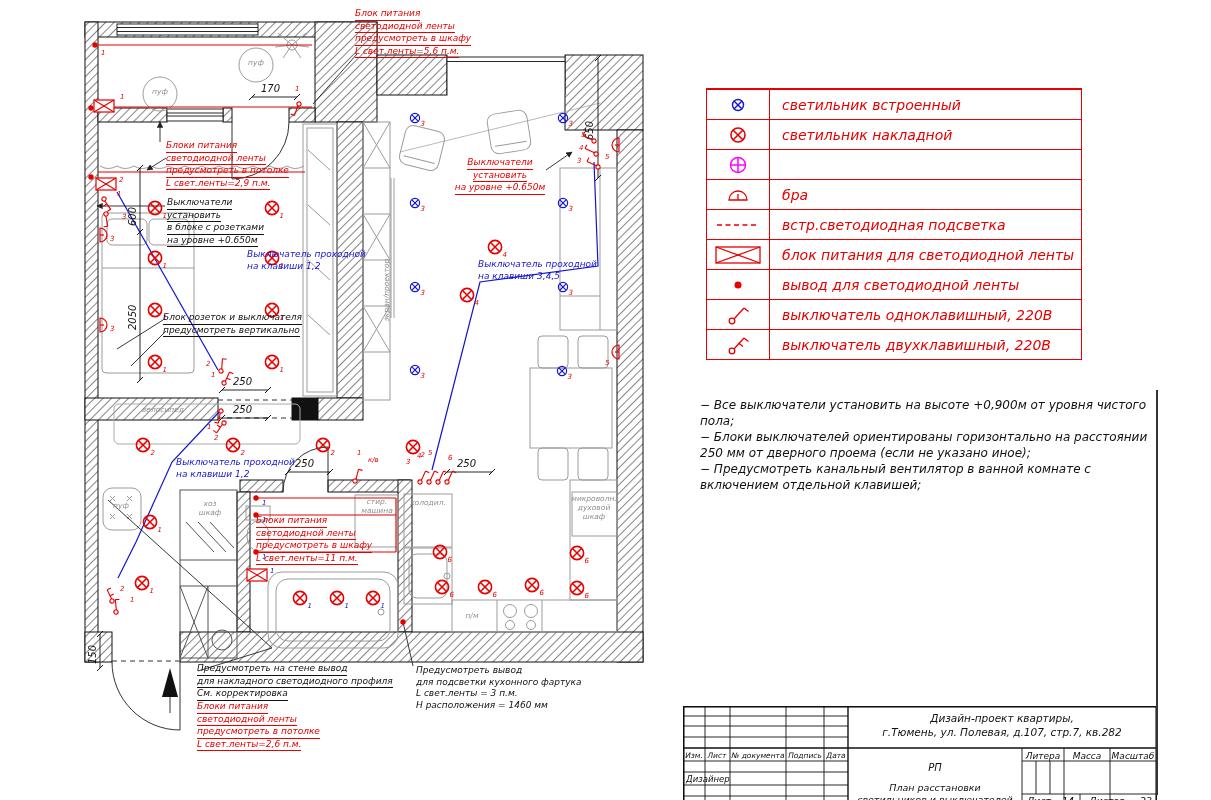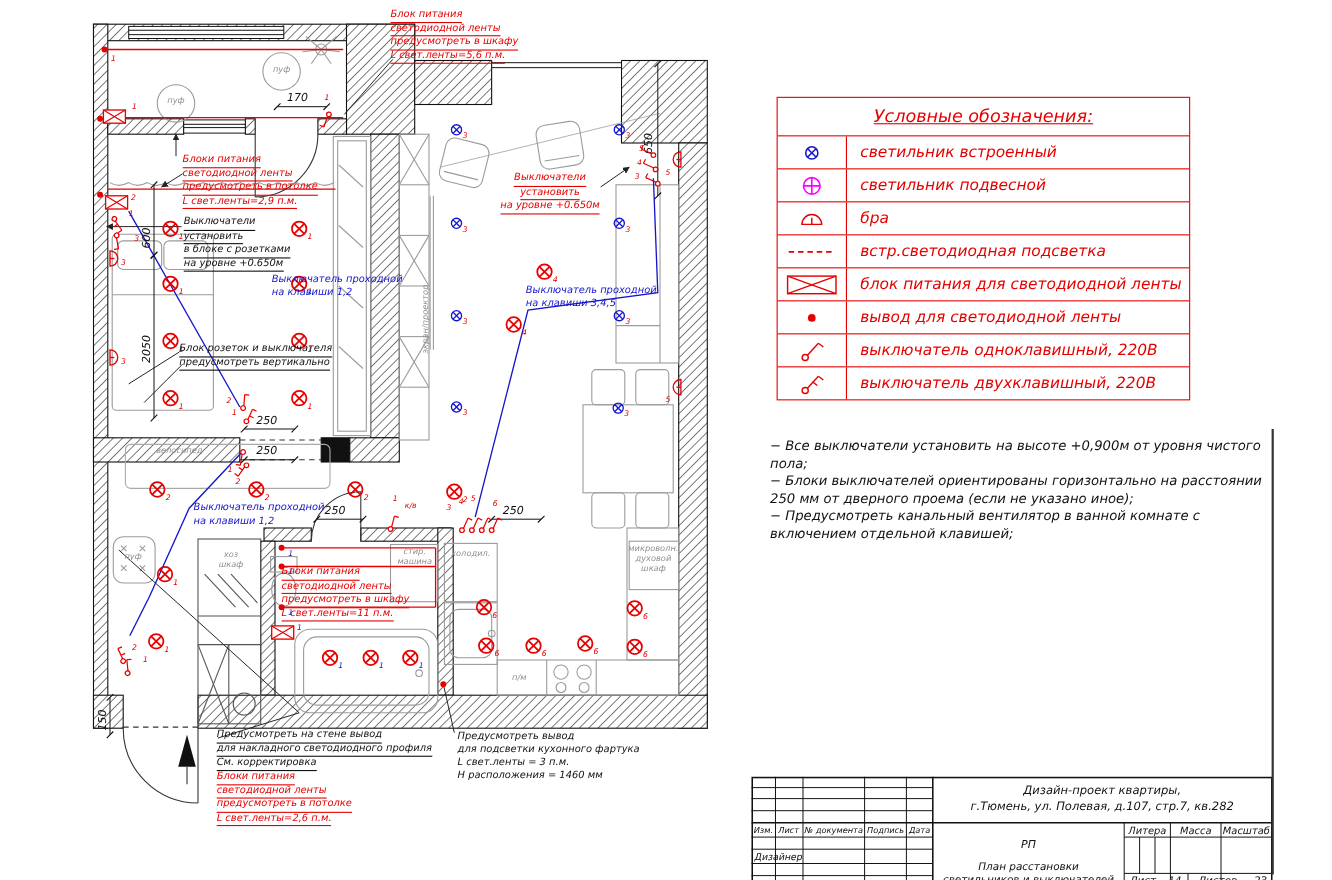--- a/index.html
+++ b/index.html
@@ -684,49 +684,57 @@
       </div>
       <div class="anno" style="left: 416px; top: 665px; color: rgb(17, 17, 17);">
         <div class="anno-line">Предусмотреть вывод</div>
         <div class="anno-line">для подсветки кухонного фартука</div>
         <div class="anno-line">L свет.ленты = 3 п.м.</div>
         <div class="anno-line">Н расположения = 1460 мм</div>
       </div>
     </div>
 
   <div class="legend">
-    <div class="lg-title">
-        <span>Условные обозначения:</span>
-      </div>
 
     <div class="lg-row">
       <div class="lg-sym">
         <svg width="56" height="22">
             <g stroke="#1414cd" stroke-width="1.4" fill="none">
           <circle cx="28" cy="11" r="5.5"></circle>
               <line x1="24.2" y1="7.2" x2="31.8" y2="14.8"></line>
               <line x1="31.8" y1="7.2" x2="24.2" y2="14.8"></line>
             </g>
           </svg>
       </div>
       <div class="lg-lab">светильник встроенный</div>
     </div>
 
+    <div class="lg-row">
+      <div class="lg-sym">
+        <svg width="56" height="22">
+            <g stroke="#e60000" stroke-width="1.6" fill="none">
+          <circle cx="28" cy="11" r="7"></circle>
+              <line x1="23.2" y1="6.2" x2="32.8" y2="15.8"></line>
+              <line x1="32.8" y1="6.2" x2="23.2" y2="15.8"></line>
+            </g>
+          </svg>
+      </div>
+      <div class="lg-lab">светильник накладной</div>
+    </div>
 
     <div class="lg-row">
       <div class="lg-sym">
         <svg width="56" height="22">
             <g stroke="#ff00ff" stroke-width="1.5" fill="none">
           <circle cx="28" cy="11" r="7.5"></circle>
               <line x1="20.5" y1="11" x2="35.5" y2="11"></line>
               <line x1="28" y1="3.5" x2="28" y2="18.5"></line>
             </g>
           </svg>
       </div>
-      <div class="lg-lab">светильник подвесной</div>
     </div>
 
     <div class="lg-row">
       <div class="lg-sym">
         <svg width="56" height="22">
             <g stroke="#e60000" stroke-width="1.3" fill="none">
           <path d="M19,16 A9,9 0 0 1 37,16 Z"></path>
               <line x1="28" y1="16" x2="28" y2="10"></line>
             </g>
           </svg>

